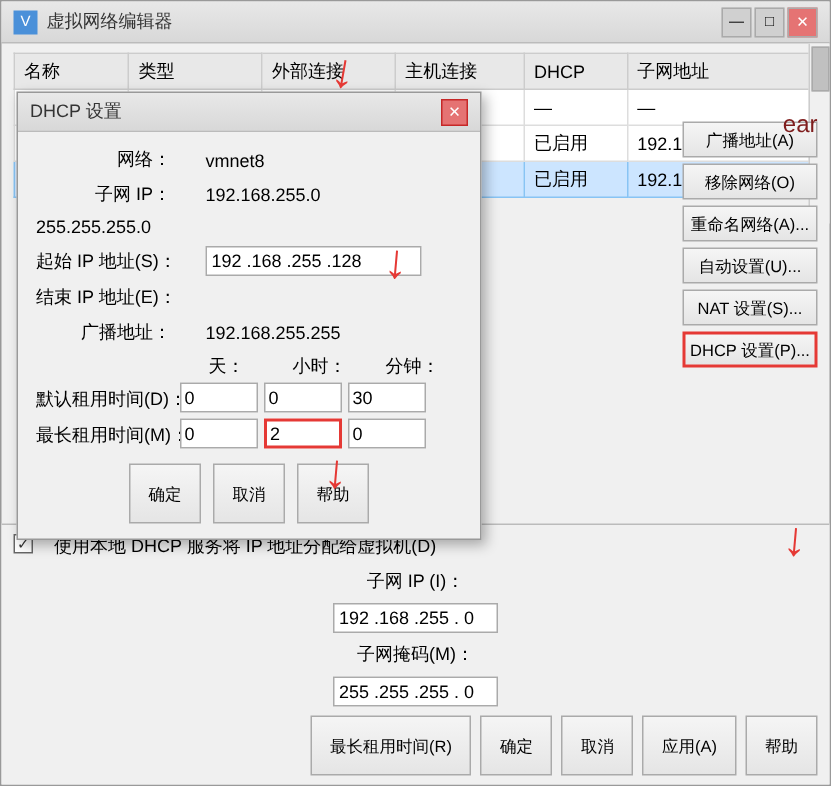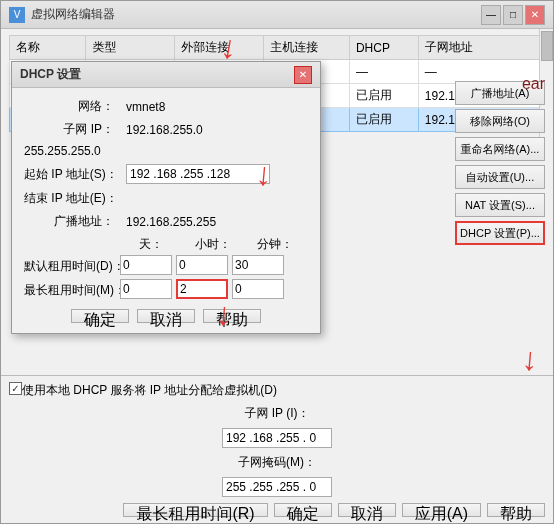--- a/index.html
+++ b/index.html
@@ -115,21 +115,21 @@
       background: #f0f0f0;
       border-top: 1px solid #bbb;
       padding: 6px 8px;
       display: flex;
       flex-direction: column;
       gap: 6px;
     }
 
     .checkbox-row {
       display: flex;
-      gap: 0;
+      gap: 14px;
     }
 
     .subnet-row {
       display: flex;
       align-items: center;
       gap: 6px;
       flex-direction: column;
     }
 
     .subnet-label {
@@ -144,25 +144,25 @@
       font-size: 12px;
     }
 
     .bottom-buttons {
       display: flex;
       gap: 6px;
       justify-content: flex-end;
     }
 
     .btn {
-      height: 14px;
+      height: 40px;
       padding: 0 12px;
       background: linear-gradient(to bottom, #f5f5f5, #e5e5e5);
       border: 1px solid #aaa;
-      font-size: 16px;
+      font-size: 11px;
       font-family: 'Microsoft YaHei', SimSun, sans-serif;
       cursor: pointer;
       white-space: nowrap;
     }
 
     
     .right-buttons {
       position: absolute;
       right: 8px;
       top: 80px;
@@ -207,21 +207,20 @@
       display: flex;
       align-items: center;
       justify-content: space-between;
       padding: 0 8px;
       border-bottom: 1px solid #bbb;
     }
 
     .dialog-title-text {
       font-size: 12px;
       color: #333;
-      font-weight: bold;
     }
 
     .dialog-close-btn {
       width: 18px;
       height: 18px;
       background: #e57373;
       border: 1px solid #c62828;
       display: flex;
       align-items: center;
       justify-content: center;
@@ -231,21 +230,21 @@
     }
 
     .dialog-body {
       padding: 10px 12px;
     }
 
     .dialog-row {
       display: flex;
       align-items: center;
       margin-bottom: 6px;
-      gap: 12px;
+      gap: 23px;
     }
 
     .dialog-label {
       width: 90px;
       text-align: right;
       white-space: nowrap;
       flex-shrink: 0;
     }
 
     .dialog-value {

